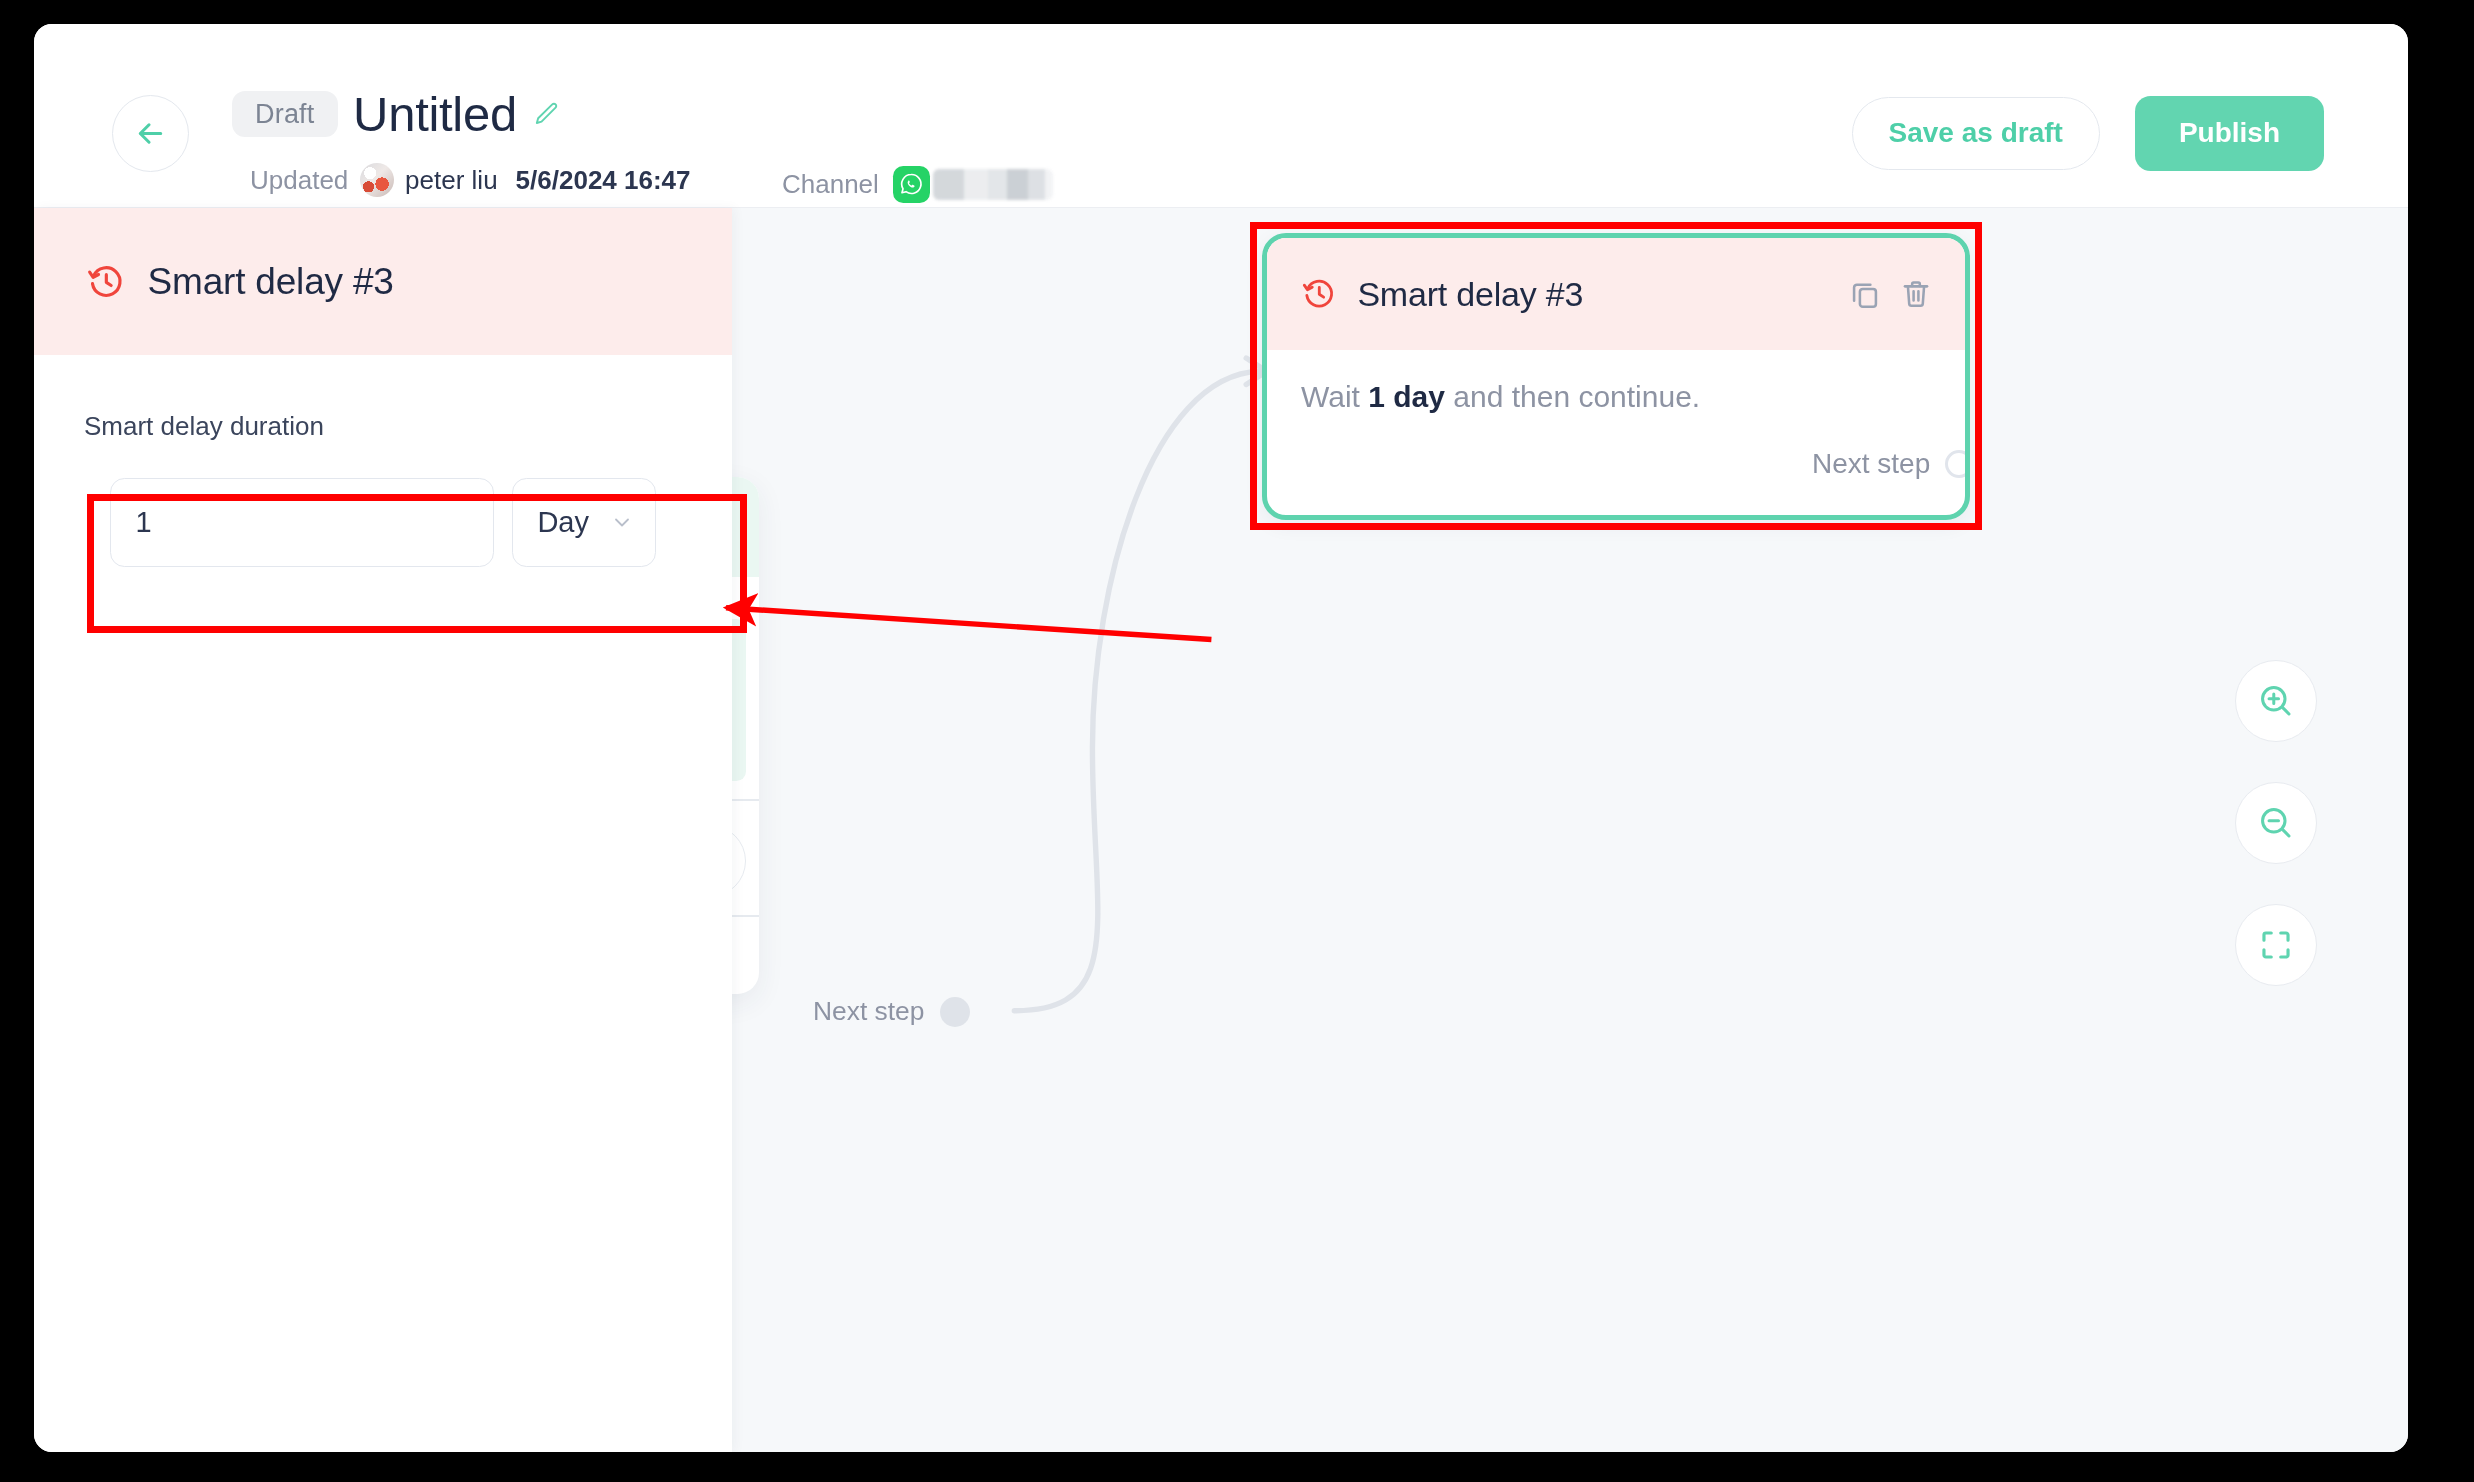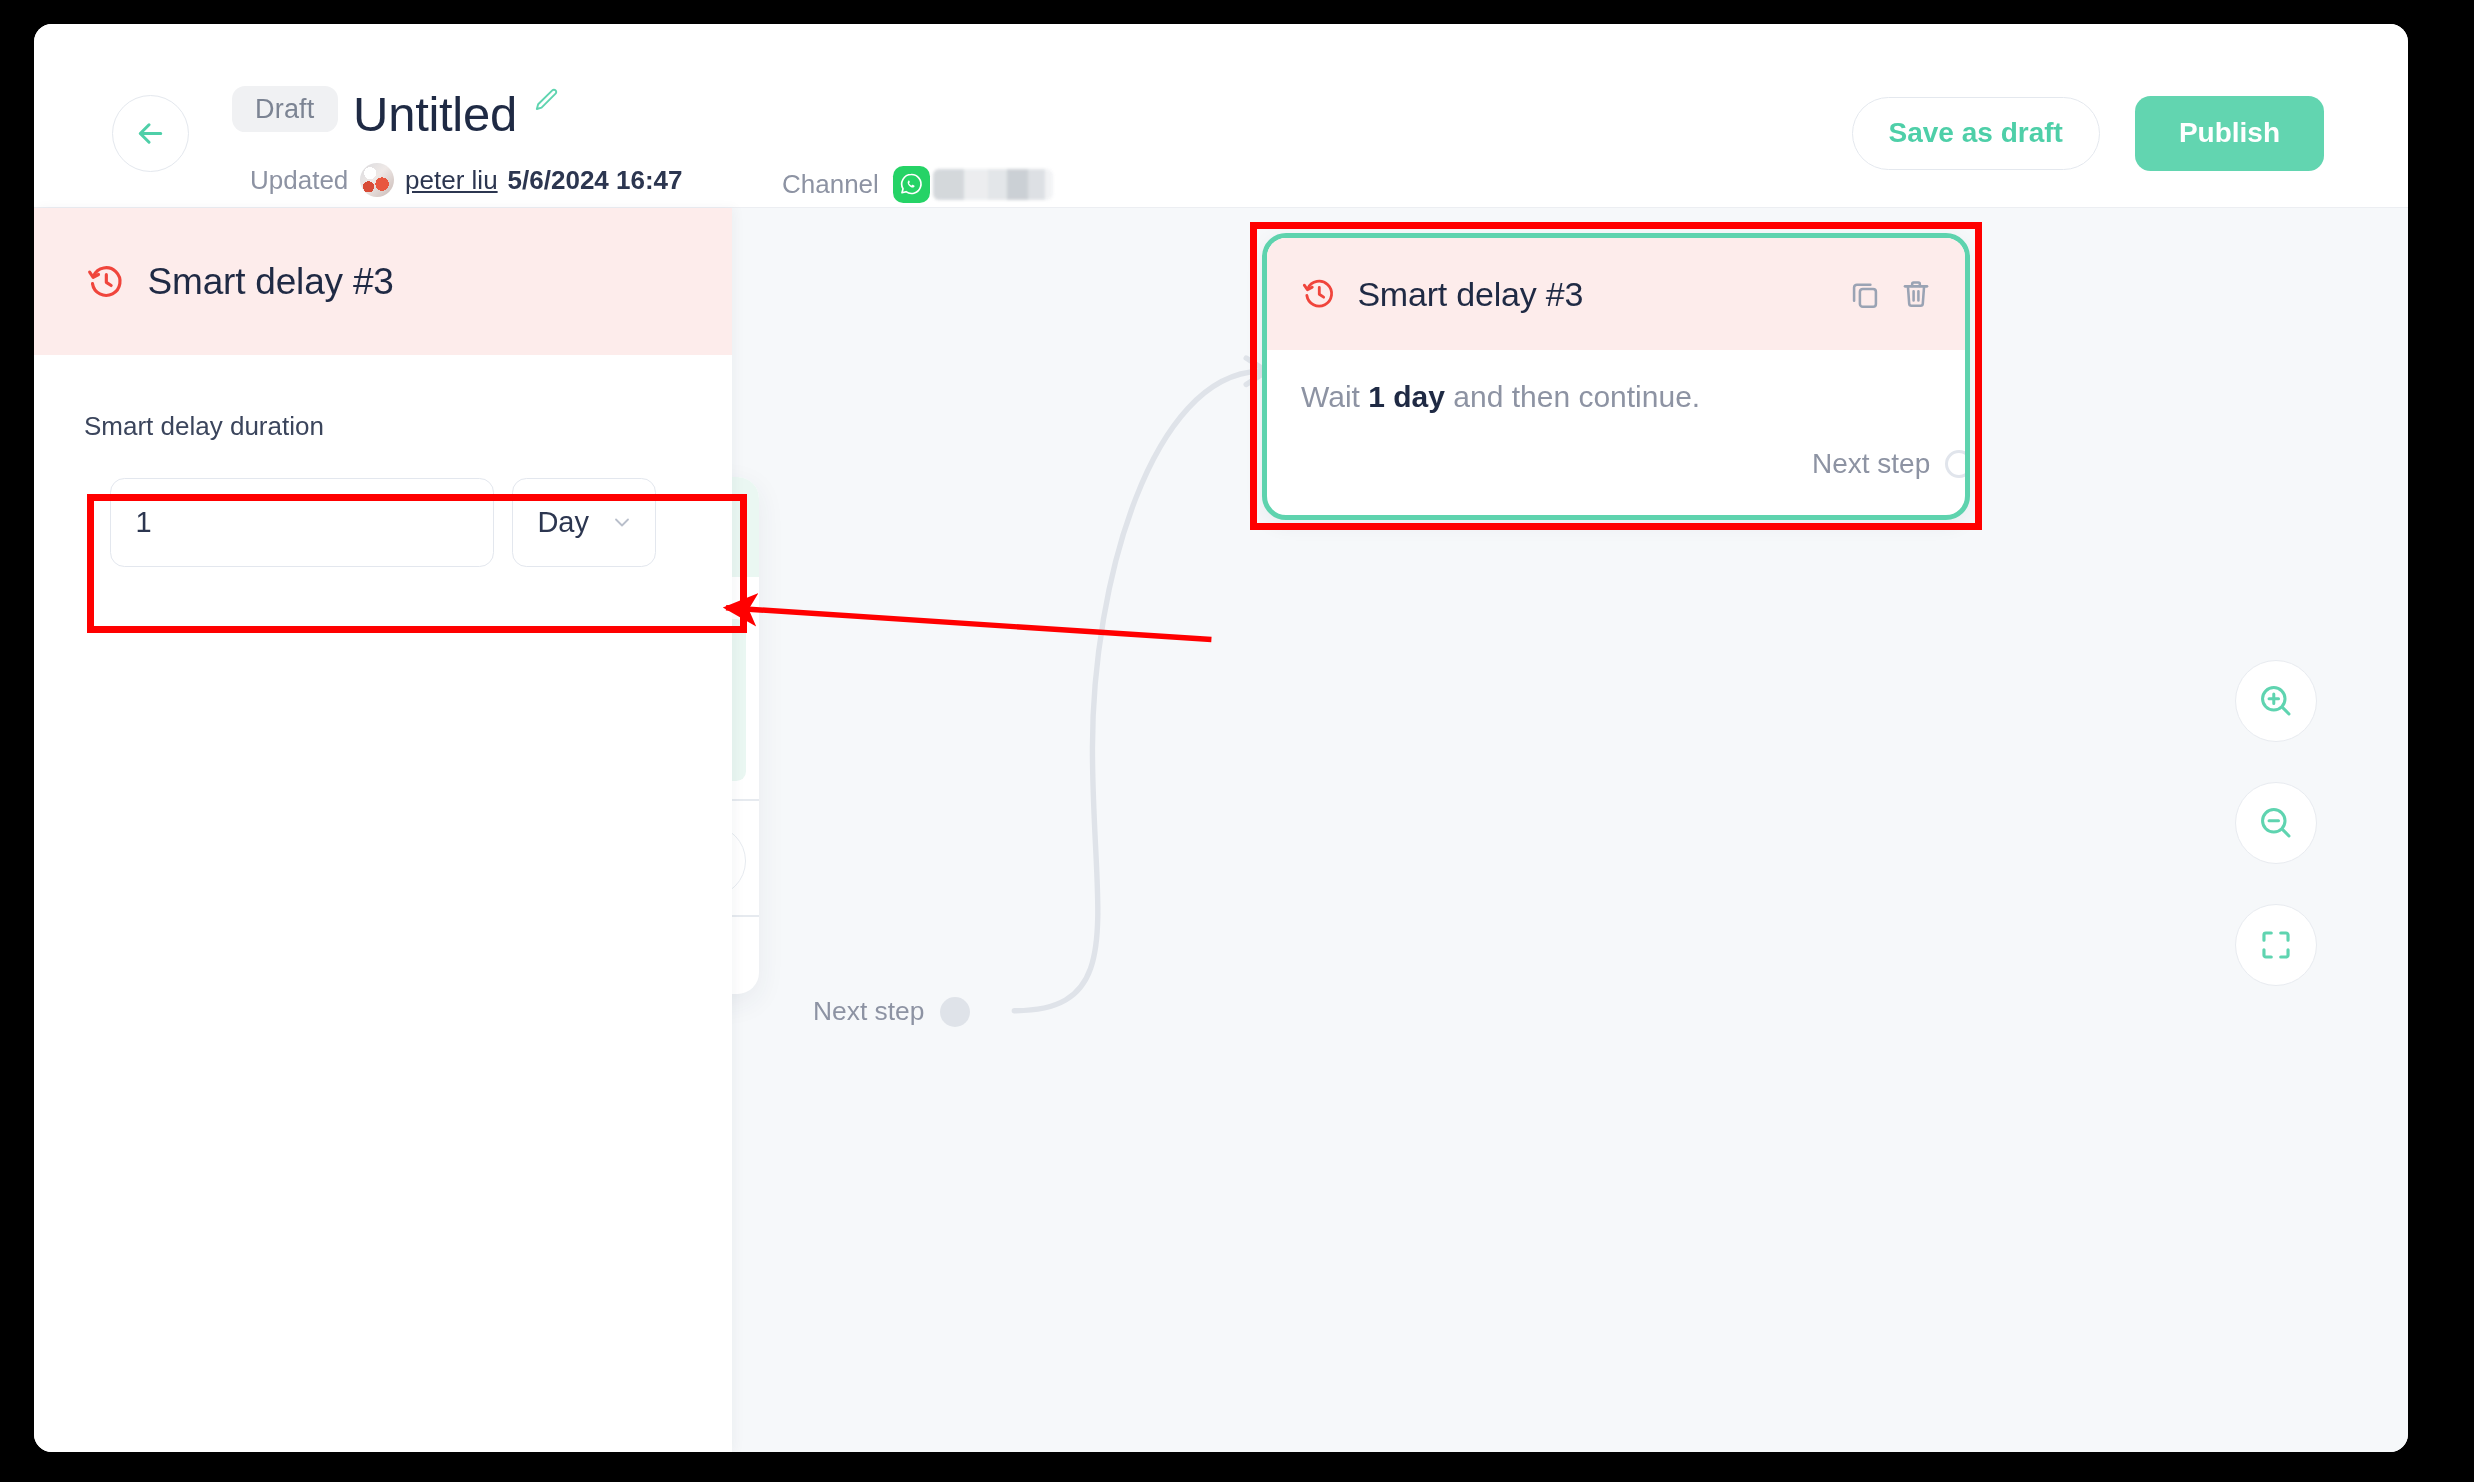--- a/index.html
+++ b/index.html
@@ -37,21 +37,21 @@
     border: 1.8px solid #e4e8ee;
     border-radius: 50%;
     background: #ffffff;
     display: flex; align-items: center; justify-content: center;
     cursor: pointer;
   }
   #back-btn svg { width: 35px; height: 35px; }
 
   #title-row {
     position: absolute; left: 186px; top: 62px;
-    display: flex; align-items: flex-start; gap: 15.6px; padding-left: 12px;
+    display: flex; align-items: center; gap: 15.6px; padding-left: 12px;
   }
   #draft-badge {
     background: #f0f1f3;
     color: #7c8493;
     font-size: 27px;
     padding: 9.6px 23px;
     border-radius: 13.2px;
     line-height: 1;
     letter-spacing: 0.2px;
   }
@@ -72,21 +72,21 @@
   .avatar {
     width: 34px; height: 34px; border-radius: 50%;
     background:
       radial-gradient(circle at 30% 30%, #ffffff 0 18%, transparent 18%),
       radial-gradient(circle at 65% 62%, #e8573f 0 22%, transparent 22%),
       radial-gradient(circle at 25% 70%, #d84b36 0 16%, transparent 16%),
       linear-gradient(135deg,#d9d9dd 0%, #efe9e7 45%, #c9b9b5 100%);
     margin-right: 10.8px;
     flex: none;
   }
-  .meta-user { color: #2c3650; font-weight: 500; margin-right: 10px; text-decoration: underline; }
+  .meta-user { color: #2c3650; font-weight: 500; margin-right: 18px; }
   .meta-date { color: #2c3650; font-weight: 700; }
 
   #channel-row {
     position: absolute; left: 748px; top: 142px;
     display: flex; align-items: center;
   }
   .channel-label { color: #8d93a3; font-size: 26px; margin-right: 14px; }
   .wa-icon {
     width: 37px; height: 37px; border-radius: 10.2px;
     background: #25d366;

